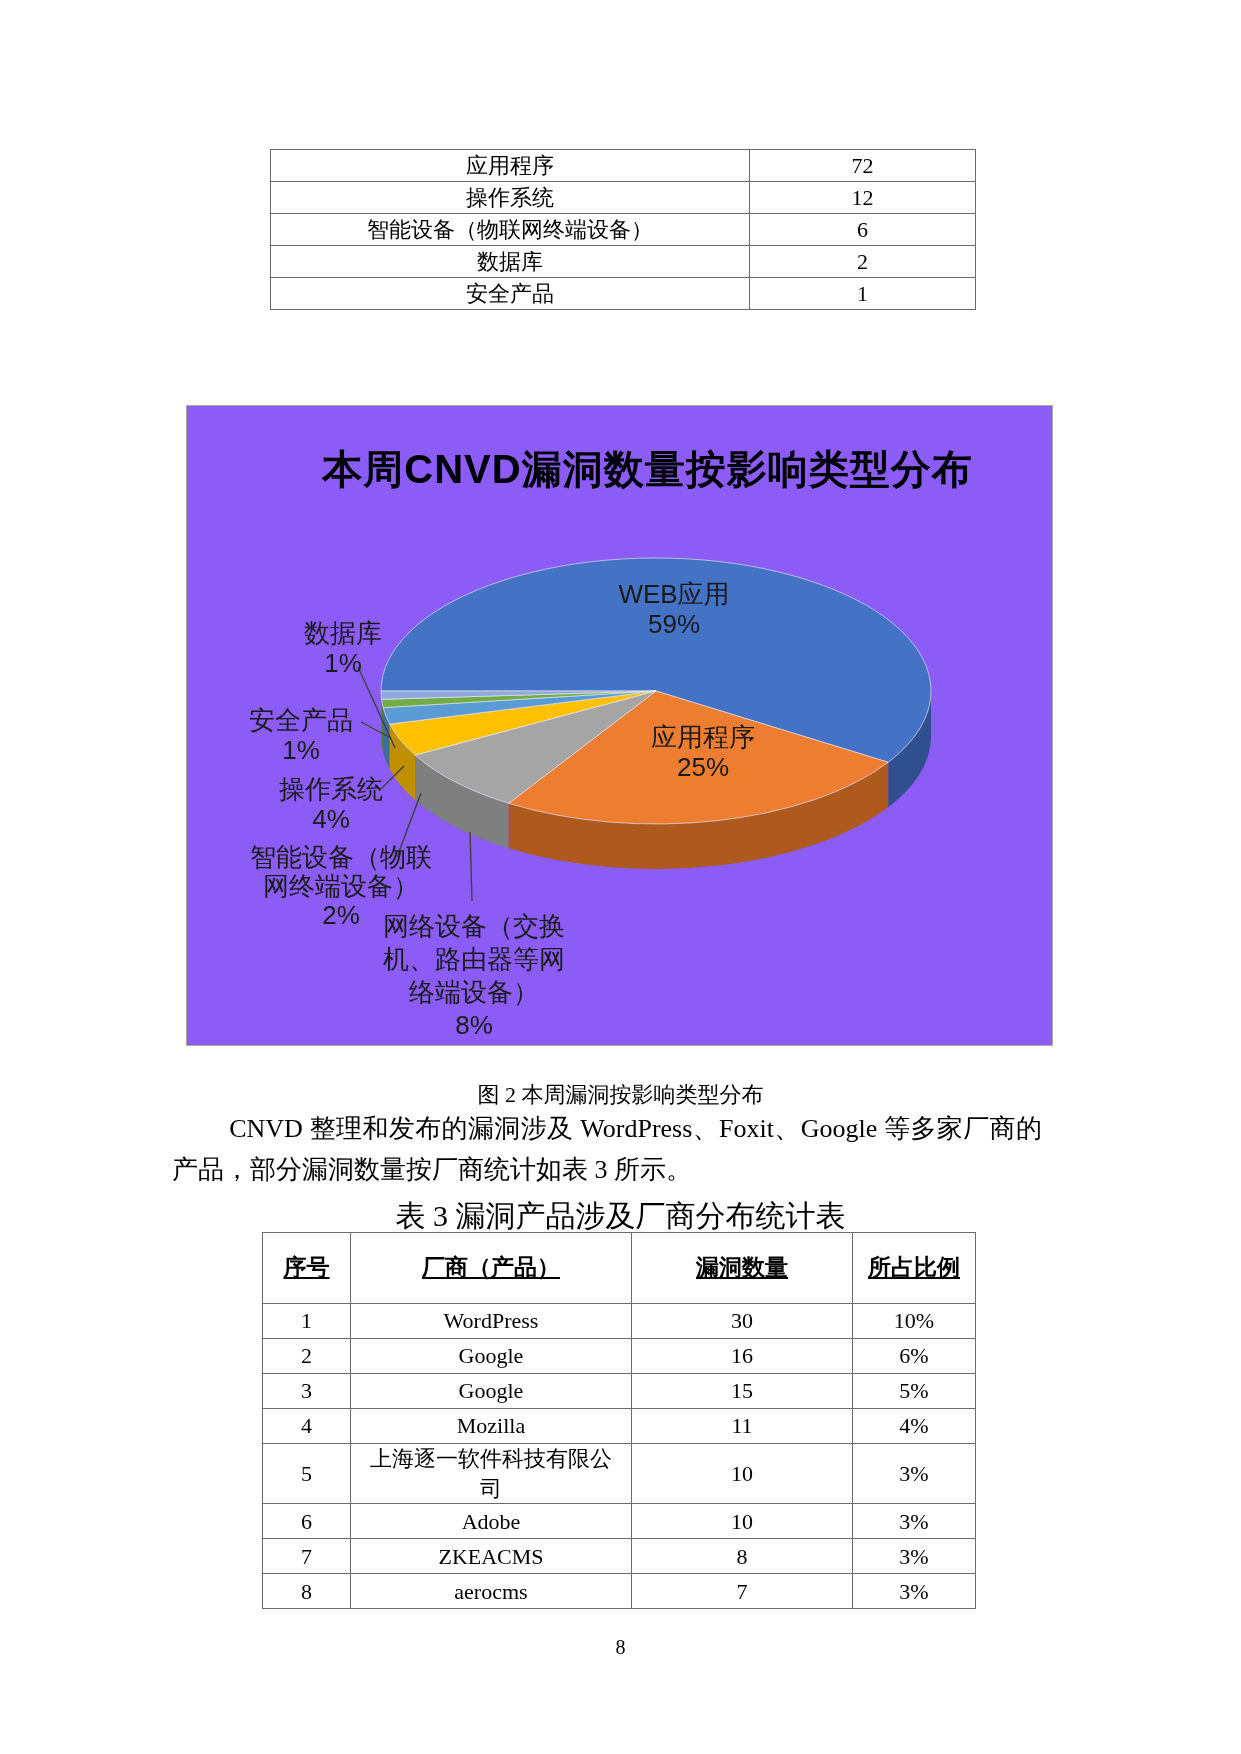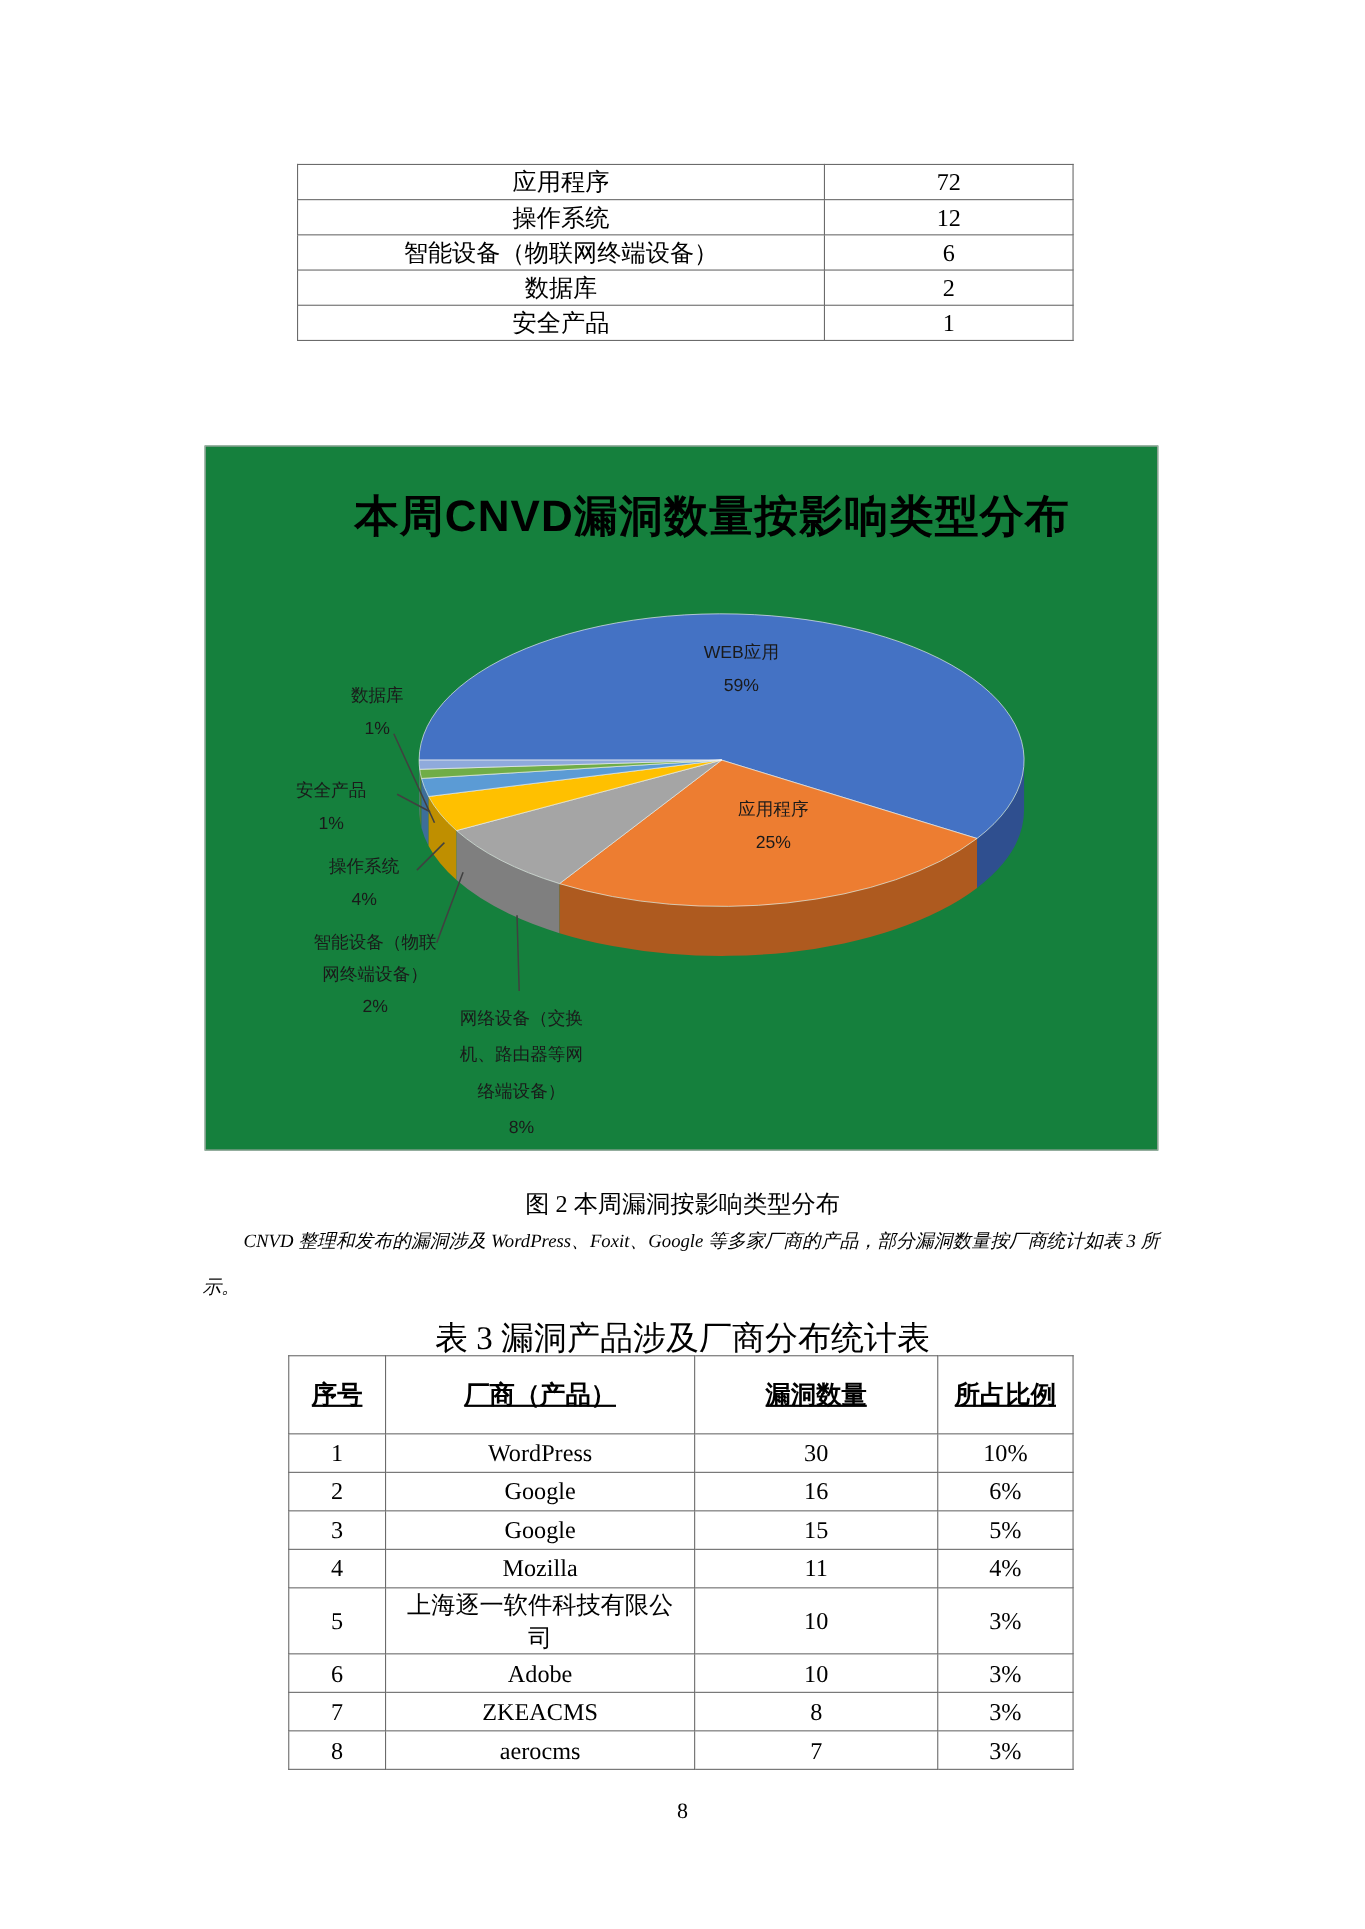--- a/index.html
+++ b/index.html
@@ -14,43 +14,43 @@
     font-size:22px;padding:0 4px;white-space:pre-line;line-height:1.35;
   }
   #top-table{left:270px;top:149px;width:705px;}
   #top-table td{height:31px;}
   #vendor-table{left:262px;top:1232px;width:713px;}
   #vendor-table th{height:70px;font-weight:bold;font-size:23px;text-decoration:underline;}
   #vendor-table td{height:34px;}
   
   #chart-box{
     position:absolute;left:186px;top:405px;width:867px;height:641px;
-    border:1.5px solid #ababab;background:#15803d;box-sizing:border-box;
+    border:1.5px solid #ababab;background:#8b5cf6;box-sizing:border-box;
     font-family:"Liberation Sans","DejaVu Sans",sans-serif;
   }
   #chart-title{
     position:absolute;top:36px;left:0;right:0;padding-left:56px;
     text-align:center;font-size:40px;font-weight:bold;letter-spacing:1px;
     color:#000;
   }
   #pie-svg{position:absolute;left:0;top:0;}
   .pie-label{
     position:absolute;transform:translateX(-50%);text-align:center;
-    font-size:16px;line-height:30px;color:#1a1a1a;white-space:pre-line;
+    font-size:26px;line-height:30px;color:#1a1a1a;white-space:pre-line;
   }
   .pie-label.small{line-height:29px;margin-left:21px;}
   .pie-label.wide{line-height:33px;}
   
   #figure-caption{
     position:absolute;left:0;right:0;top:1080px;text-align:center;
     font-size:22px;
   }
   #body-paragraph{
-    position:absolute;left:184px;top:1108px;width:870px;
-    font-size:17px;line-height:41px;text-align:justify;text-indent:2.2em;font-style:italic;
+    position:absolute;left:172px;top:1108px;width:870px;
+    font-size:26px;line-height:41px;text-align:justify;text-indent:2.2em;
   }
   #table3-title{
     position:absolute;left:0;right:0;top:1196px;text-align:center;
     font-size:30px;
   }
   #page-number{
     position:absolute;left:0;right:0;top:1636px;text-align:center;
     font-size:20px;
   }
 </style>

